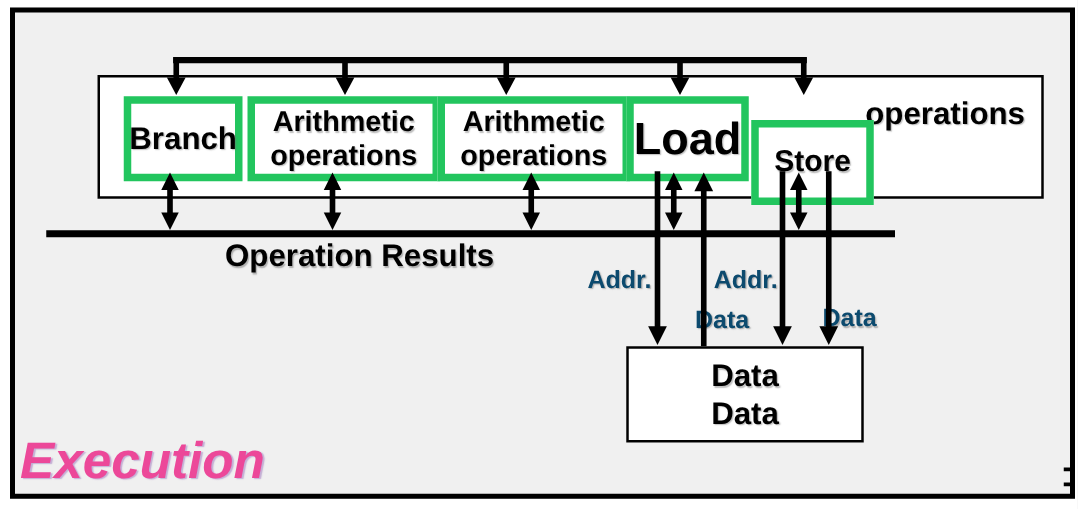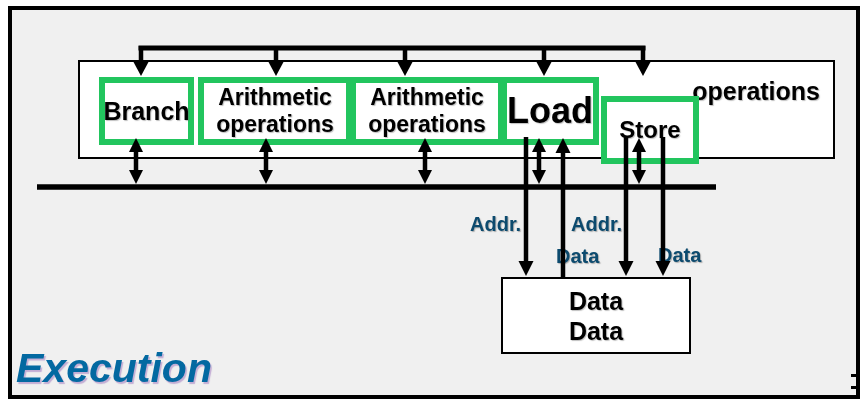--- a/index.html
+++ b/index.html
@@ -64,21 +64,21 @@
     border: 2px solid #000; background: #ffffff;
     display: flex; flex-direction: column;
     align-items: center; justify-content: center;
     font-weight: bold; font-size: 25px; line-height: 30px; color: #000;
     text-shadow: 1px 1px 1px rgba(110,110,110,0.45);
   }
 
   .slide-title {
     left: 16px; top: 345px;
     font-weight: bold; font-style: italic; font-size: 41px;
-    color: #0369a1;
+    color: #ec4899;
     text-shadow: 1.5px 1.5px 1px rgba(112,48,160,0.35);
   }
 
   svg.arrows {
     position: absolute; left: 0; top: 0;
     width: 862px; height: 410px;
     pointer-events: none;
   }
   svg .ln { stroke: #000; fill: none; }
   svg .ah { fill: #000; stroke: none; }
@@ -107,20 +107,21 @@
     <span>Arithmetic</span>
     <span>operations</span>
   </div>
   <div class="abs unit-box box-load">
     <span>Load</span>
   </div>
   <div class="abs unit-box box-store">
     <span>Store</span>
   </div>
 
+  <div class="abs bus-label">Operation Results</div>
 
   <div class="abs edge-label lbl-load-addr">Addr.</div>
   <div class="abs edge-label lbl-store-addr">Addr.</div>
   <div class="abs edge-label lbl-load-data">Data</div>
   <div class="abs edge-label lbl-store-data">Data</div>
 
   <div class="abs cache-box">
     <span>Data</span>
     <span>Data</span>
   </div>

